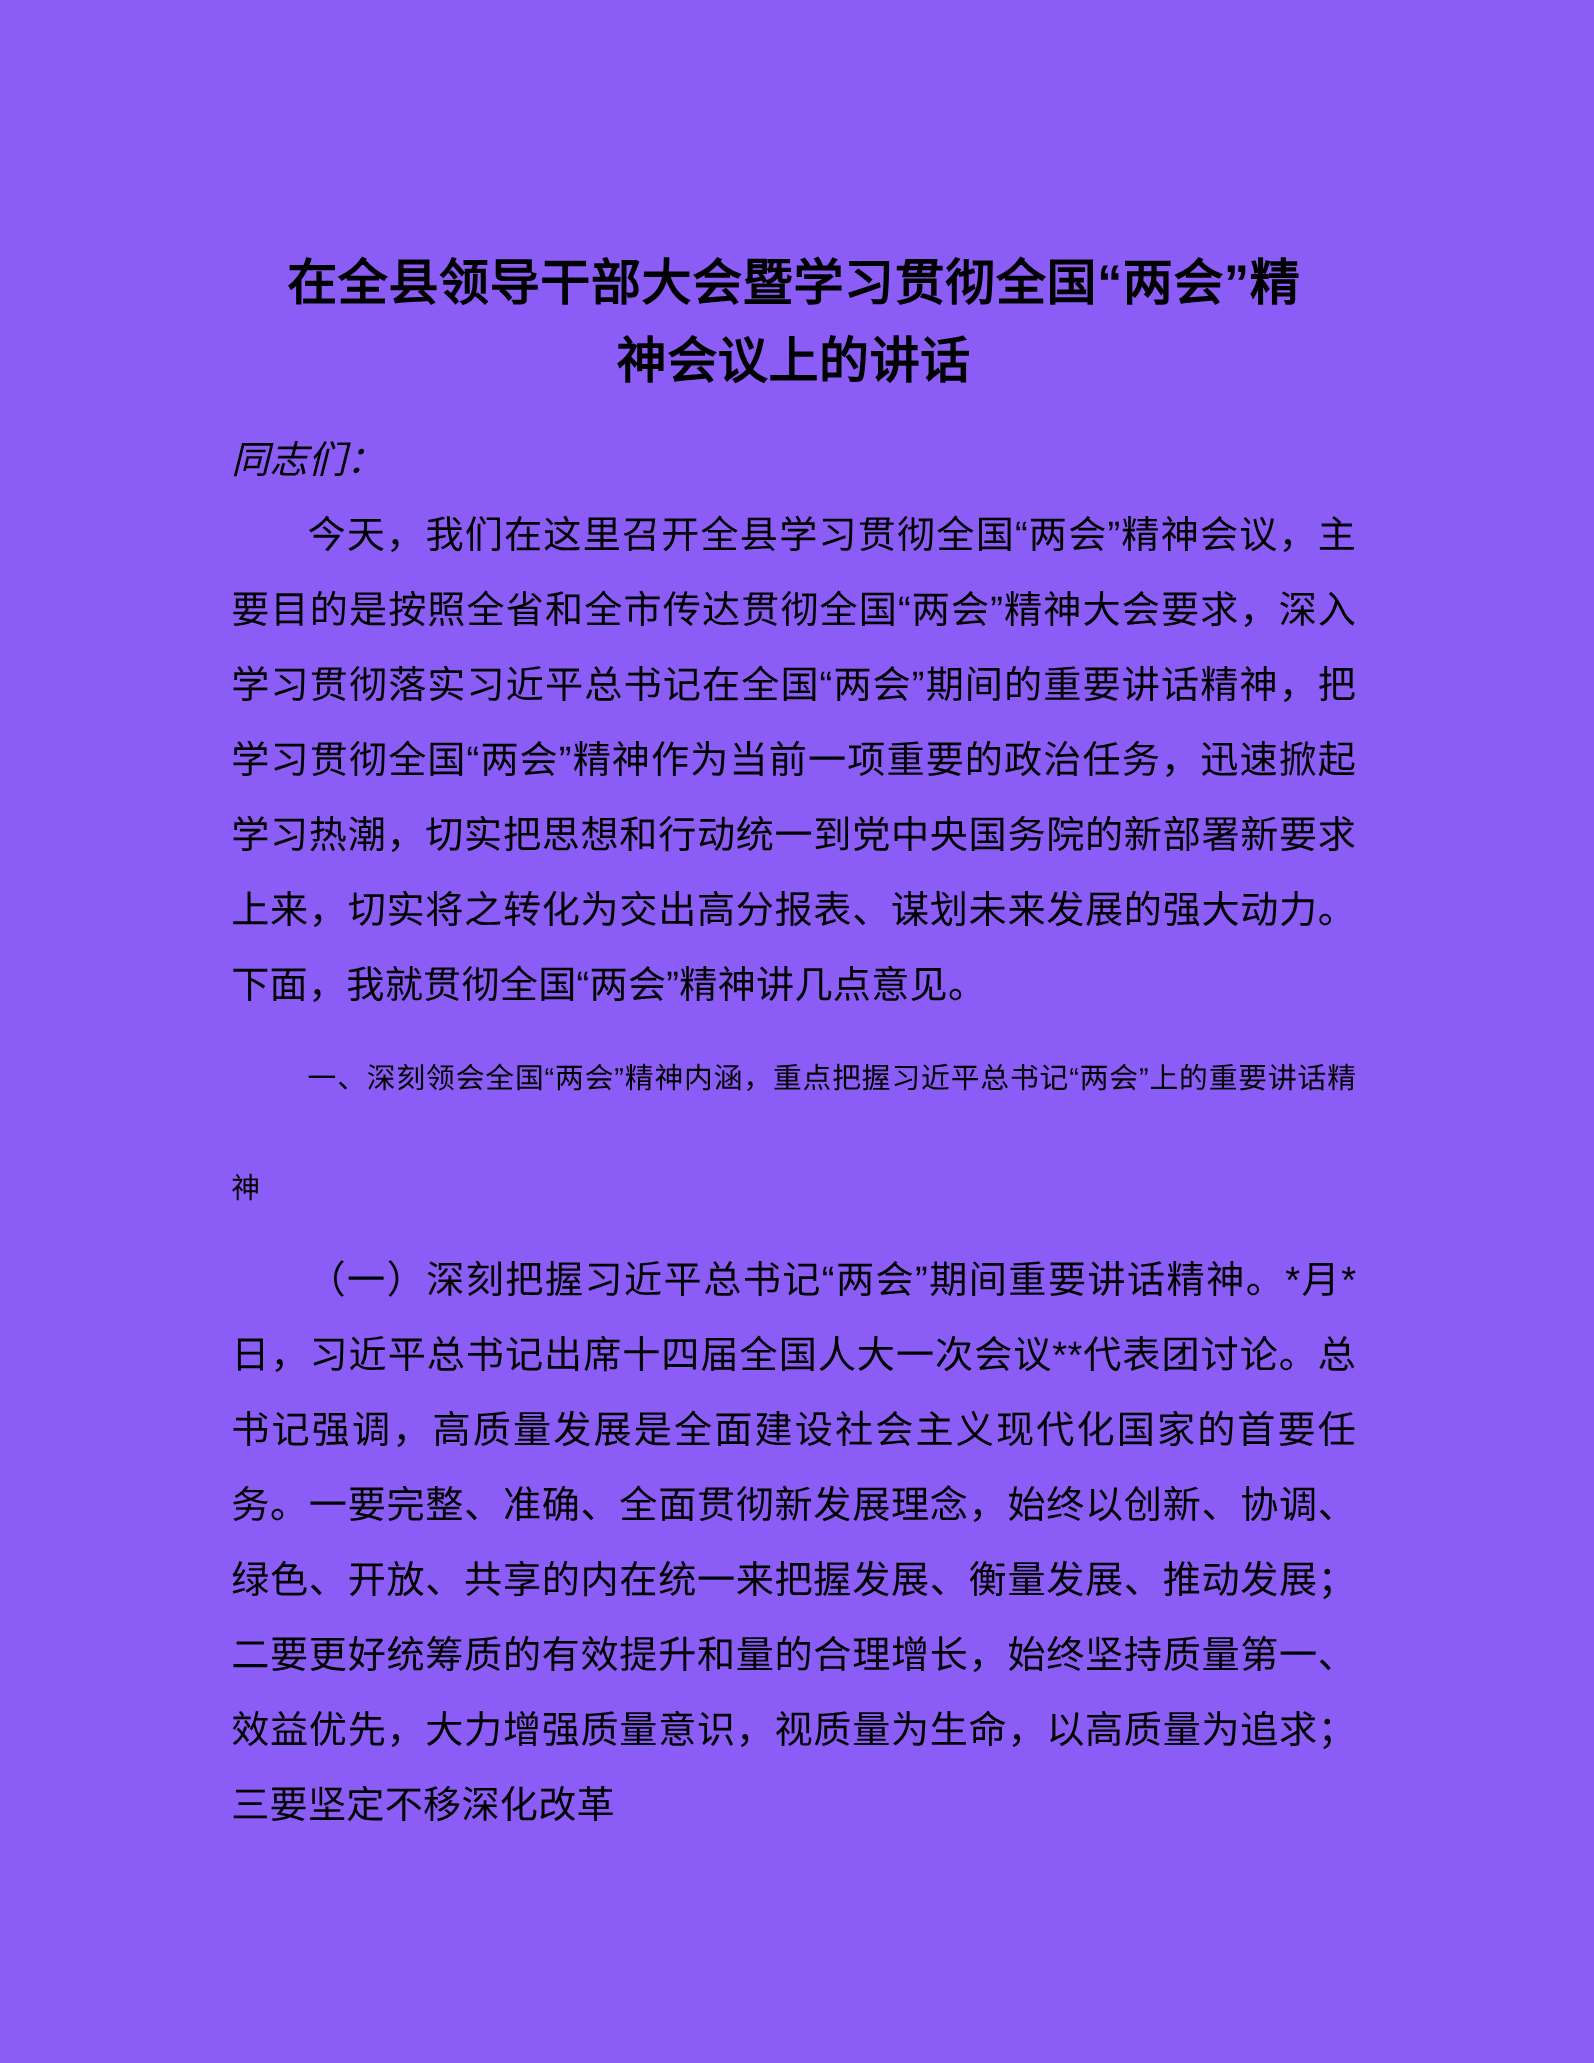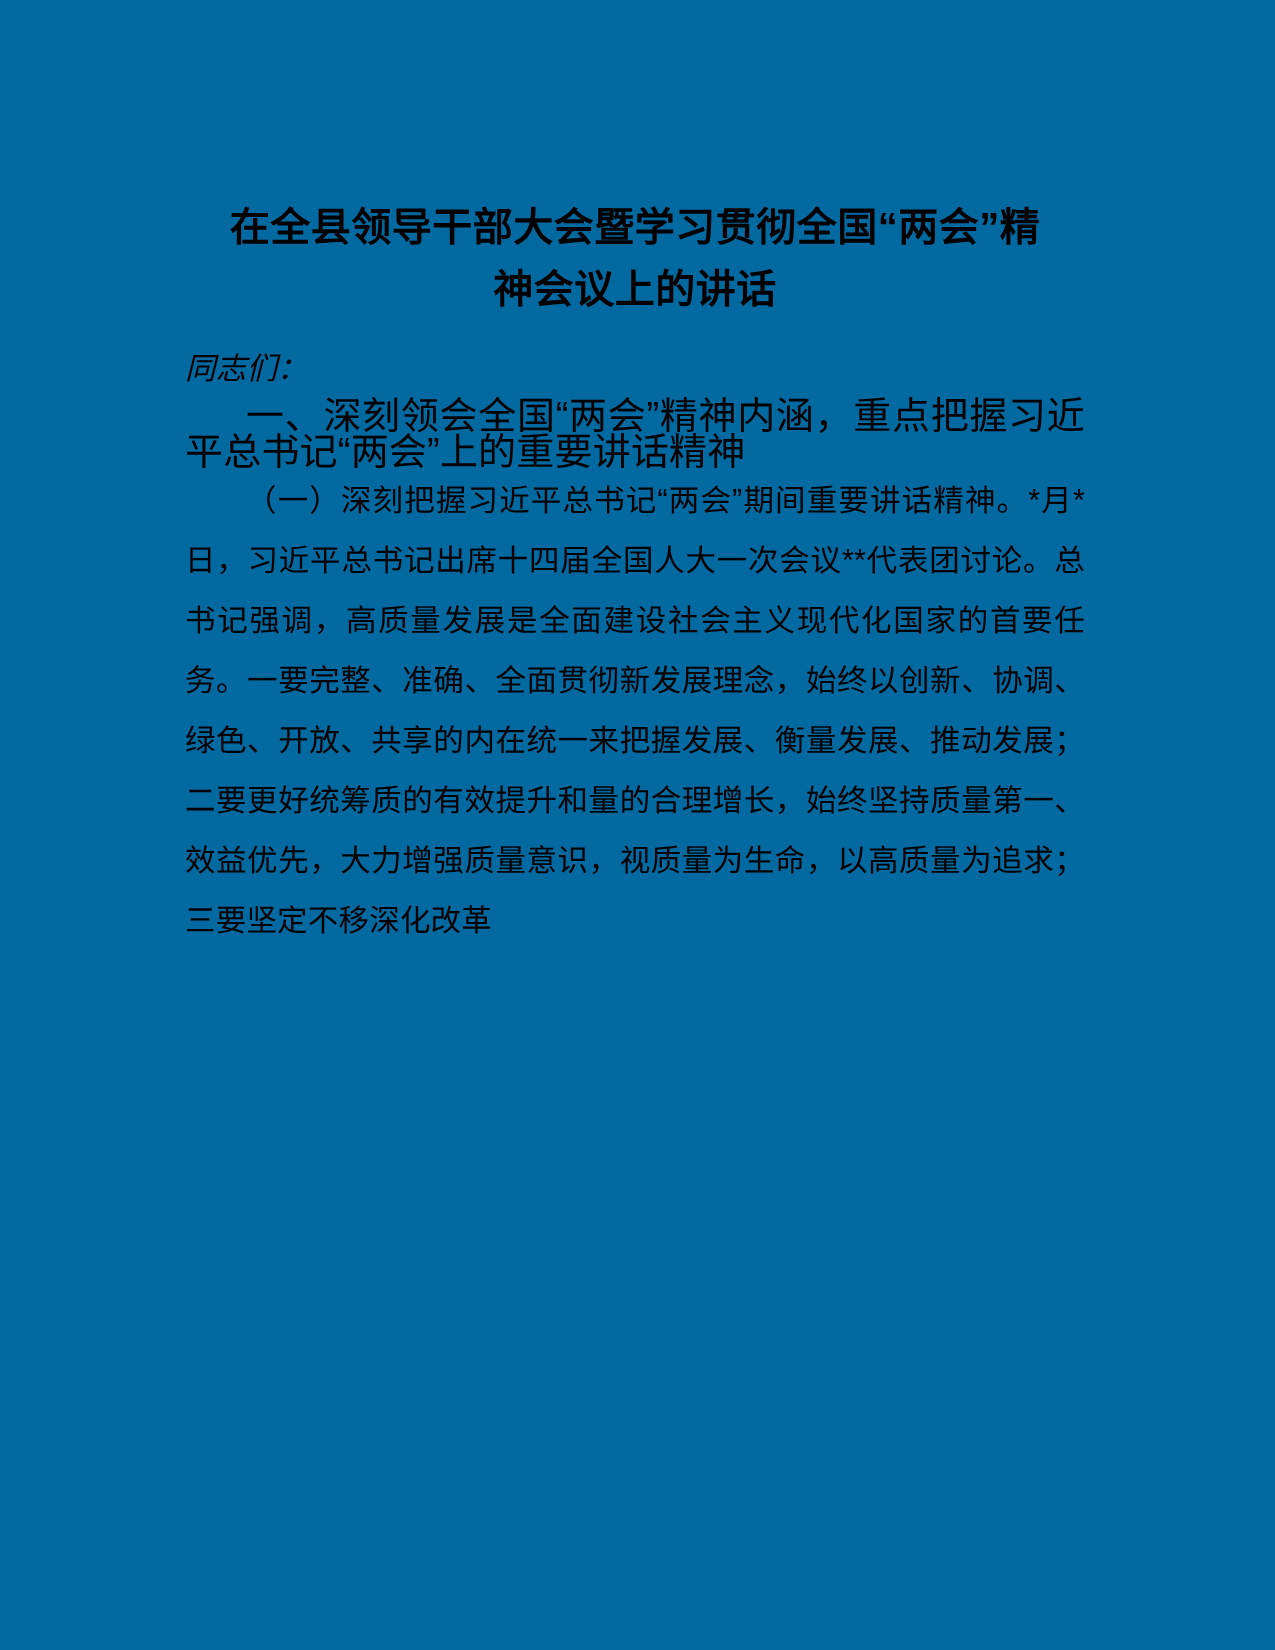--- a/index.html
+++ b/index.html
@@ -10,21 +10,21 @@
   }
   body {
     font-family: "Liberation Sans", "DejaVu Sans", sans-serif;
     color: #000000;
   }
   .page {
     position: relative;
     width: 1275px;
     height: 1650px;
     margin: 0 auto;
-    background: #0369a1;
+    background: #8b5cf6;
     overflow: hidden;
     box-sizing: border-box;
   }
   .content {
     position: absolute;
     left: 185px;
     top: 196px;
     width: 900px;
   }
   .doc-title {
@@ -49,39 +49,40 @@
     font-size: 30.5px;
     line-height: 60px;
     margin: 0;
     text-indent: 61px;
     text-align: justify;
     text-justify: inter-ideograph;
     word-break: break-all;
     letter-spacing: 0.2px;
   }
   .section-head {
-    font-size: 38px;
-    line-height: 36px;
+    font-size: 23px;
+    line-height: 88px;
     margin: 0;
     text-indent: 61px;
     text-align: justify;
     text-justify: inter-ideograph;
     word-break: break-all;
     letter-spacing: 0.2px;
   }
 </style>
 </head>
 <body>
 
 <div class="page">
   <div class="content">
 
     <h1 class="doc-title">在全县领导干部大会暨学习贯彻全国“两会”精神会议上的讲话</h1>
 
     <p class="salutation">同志们：</p>
 
+    <p class="body-par">今天，我们在这里召开全县学习贯彻全国“两会”精神会议，主要目的是按照全省和全市传达贯彻全国“两会”精神大会要求，深入学习贯彻落实习近平总书记在全国“两会”期间的重要讲话精神，把学习贯彻全国“两会”精神作为当前一项重要的政治任务，迅速掀起学习热潮，切实把思想和行动统一到党中央国务院的新部署新要求上来，切实将之转化为交出高分报表、谋划未来发展的强大动力。下面，我就贯彻全国“两会”精神讲几点意见。</p>
 
     <p class="section-head">一、深刻领会全国“两会”精神内涵，重点把握习近平总书记“两会”上的重要讲话精神</p>
 
     <p class="body-par">（一）深刻把握习近平总书记“两会”期间重要讲话精神。*月*日，习近平总书记出席十四届全国人大一次会议**代表团讨论。总书记强调，高质量发展是全面建设社会主义现代化国家的首要任务。一要完整、准确、全面贯彻新发展理念，始终以创新、协调、绿色、开放、共享的内在统一来把握发展、衡量发展、推动发展；二要更好统筹质的有效提升和量的合理增长，始终坚持质量第一、效益优先，大力增强质量意识，视质量为生命，以高质量为追求；三要坚定不移深化改革</p>
 
   </div>
 </div>
 
 </body></html>

